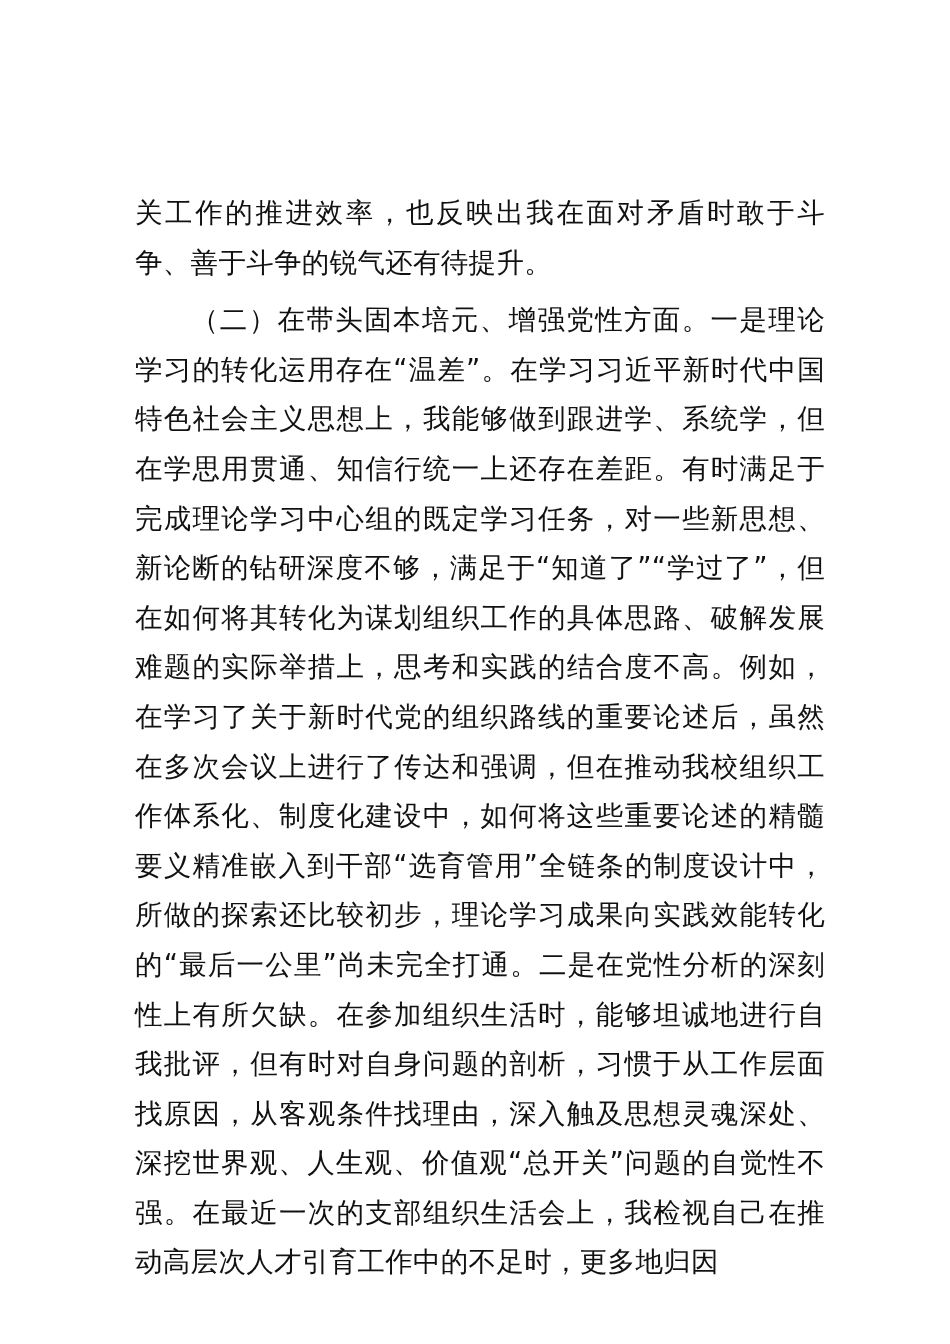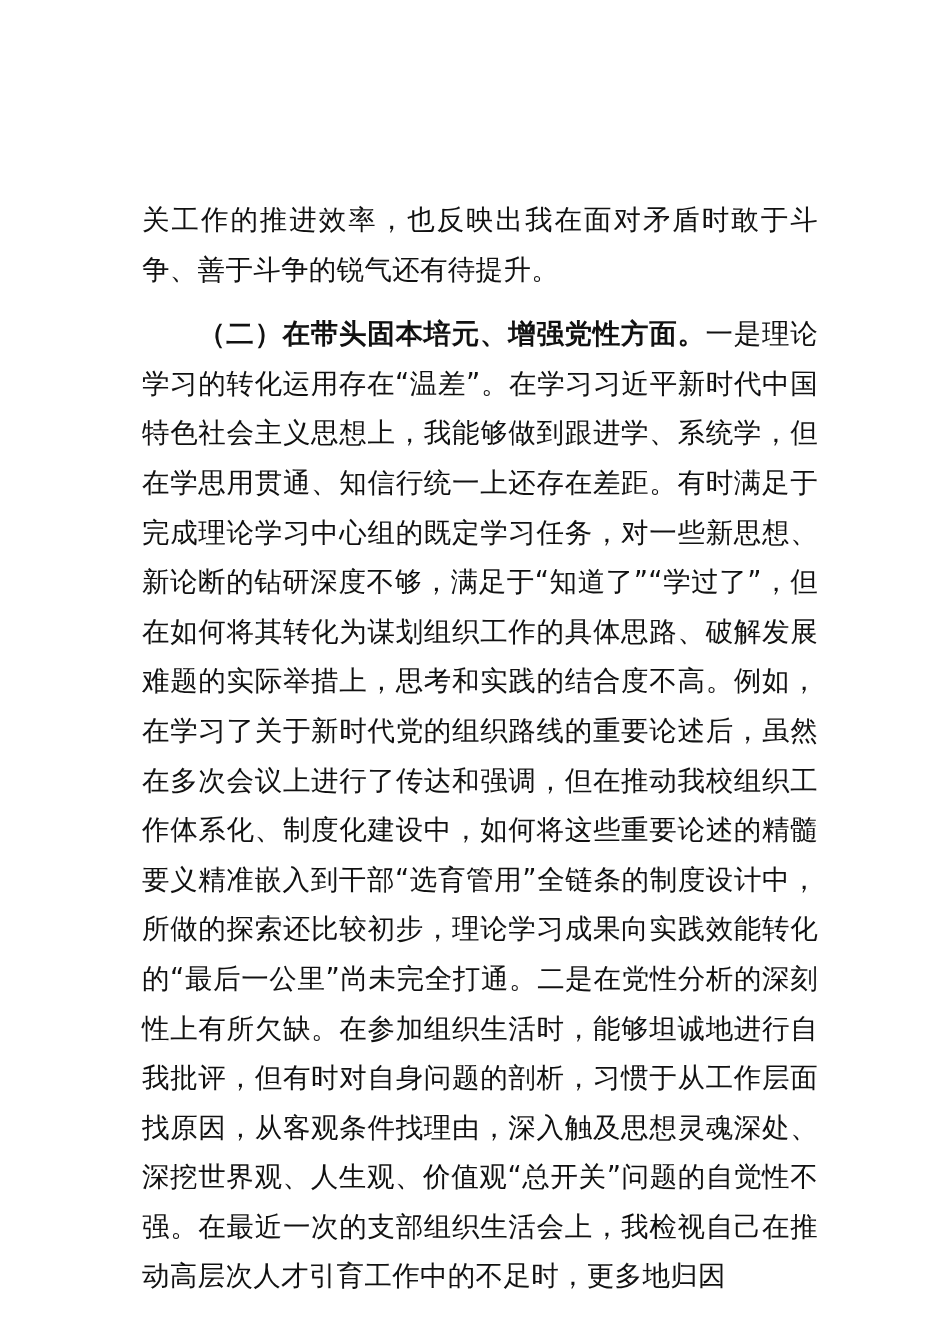--- a/index.html
+++ b/index.html
@@ -25,31 +25,31 @@
       position: absolute;
       left: 127px;
       top: 180px;
       width: 706px;
       color: #111111;
       font-family: "DejaVu Sans", "Liberation Sans", sans-serif;
       font-size: 27.5px;
       line-height: 49.6px;
     }
     .para {
-      margin: 15px;
+      margin: 8px;
       text-align: justify;
       text-align-last: left;
       word-break: break-all;
       letter-spacing: 0.3px;
     }
     .indent {
       text-indent: 56px;
     }
     .bold {
-      font-weight: bold;
+      font-weight: normal;
     }
   </style>
 </head>
 <body>
 
 <div class="page">
   <div class="content">
     <p class="para">
       <span>关工作的推进效率，也反映出我在面对矛盾时敢于斗争、善于斗争的锐气还有待提升。</span>
     </p>

